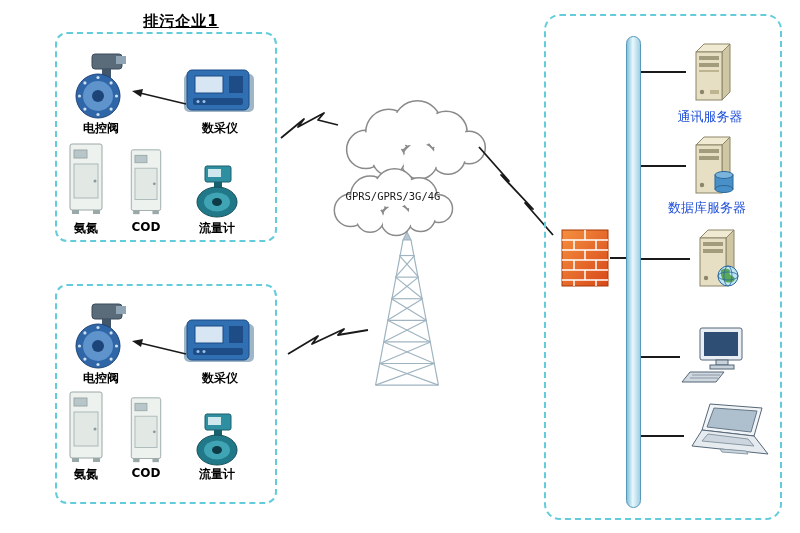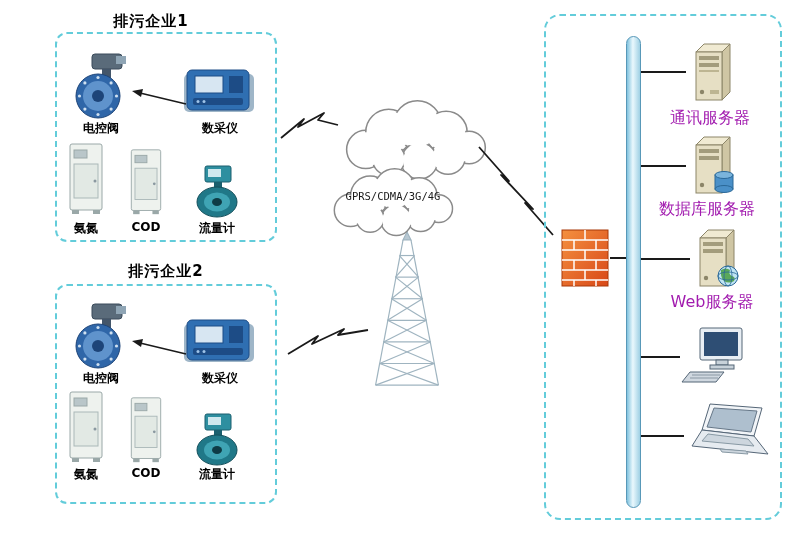--- a/index.html
+++ b/index.html
@@ -3,35 +3,35 @@
 <meta charset="utf-8">
 <style>
   * { margin:0; padding:0; box-sizing:border-box; }
   html,body { background:#ffffff; }
   body { font-family:"DejaVu Sans","Liberation Sans",sans-serif; }
   .canvas { position:relative; width:800px; height:533px; background:#fff; overflow:hidden; }
   .abs { position:absolute; }
   .dashed-box { border:2px dashed #63ccda; border-radius:12px; }
   .group-title { font-weight:bold; font-size:15px; text-align:center; color:#000; letter-spacing:1px; }
   .dev-label { font-weight:bold; font-size:12px; text-align:center; color:#000; white-space:nowrap; }
-  .srv-label { font-size:16px; text-align:center; color:#a21caf; white-space:nowrap; }
+  .srv-label { font-size:13px; text-align:center; color:#1d4ed8; white-space:nowrap; }
   .cloud-label { font-family:"DejaVu Sans Mono","Liberation Mono",monospace; text-align:center; color:#1a1a1a; white-space:nowrap; }
   .hline { background:#1a1a1a; height:1.5px; }
   .bus {
     background: linear-gradient(90deg,#7fc2de 0%,#eaf8fd 45%,#9fd0e4 100%);
     border:1px solid #5898b8; border-radius:8px;
   }
   svg { display:block; width:100%; height:100%; }
 </style>
 </head>
 <body>
 
 <div class="canvas">
 
-  <div class="abs group-title" style="left:40px; top:12px; width:222px;">排污企业1</div>
+  <div class="abs group-title" style="left:70px; top:12px; width:222px;text-decoration:underline;">排污企业1</div>
   <div class="abs dashed-box" style="left:55px; top:32px; width:222px; height:210px;"></div>
 
   <div class="abs" style="left:72px; top:52px; width:58px; height:68px;">
     <svg viewBox="0 0 58 68">
       <rect x="20" y="2" width="30" height="15" rx="3" fill="#5a6b7a" stroke="#3a4b5a"></rect>
       <rect x="44" y="4" width="10" height="8" fill="#8fa5b5"></rect>
       <rect x="30" y="17" width="9" height="9" fill="#44566a"></rect>
       <circle cx="26" cy="44" r="22" fill="#2f66a8" stroke="#1d4478"></circle>
       <circle cx="26" cy="44" r="15" fill="#5f93cc"></circle>
       <circle cx="26" cy="44" r="6" fill="#1d4478"></circle>
@@ -100,21 +100,20 @@
       <ellipse cx="29" cy="38" rx="20" ry="15" fill="#207888" stroke="#14505c"></ellipse>
       <ellipse cx="29" cy="38" rx="13" ry="9.5" fill="#3fa4b4"></ellipse>
       <ellipse cx="29" cy="38" rx="5" ry="4" fill="#0e3c46"></ellipse>
     </svg>
   </div>
 
   <div class="abs dev-label" style="left:58px; top:220px; width:56px;">氨氮</div>
   <div class="abs dev-label" style="left:120px; top:220px; width:52px;">COD</div>
   <div class="abs dev-label" style="left:184px; top:220px; width:66px;">流量计</div>
 
-  <div class="abs group-title" style="left:55px; top:262px; width:222px;">排污企业2</div>
   <div class="abs dashed-box" style="left:55px; top:284px; width:222px; height:220px;"></div>
 
   <div class="abs" style="left:72px; top:302px; width:58px; height:68px;">
     <svg viewBox="0 0 58 68">
       <rect x="20" y="2" width="30" height="15" rx="3" fill="#5a6b7a" stroke="#3a4b5a"></rect>
       <rect x="44" y="4" width="10" height="8" fill="#8fa5b5"></rect>
       <rect x="30" y="17" width="9" height="9" fill="#44566a"></rect>
       <circle cx="26" cy="44" r="22" fill="#2f66a8" stroke="#1d4478"></circle>
       <circle cx="26" cy="44" r="15" fill="#5f93cc"></circle>
       <circle cx="26" cy="44" r="6" fill="#1d4478"></circle>
@@ -262,21 +261,21 @@
           <circle cx="62" cy="40" r="22"></circle>
         <circle cx="92" cy="32" r="23"></circle>
           <circle cx="122" cy="40" r="20"></circle>
         <circle cx="146" cy="56" r="15"></circle>
           <circle cx="124" cy="66" r="16"></circle>
         <circle cx="94" cy="70" r="17"></circle>
           <circle cx="62" cy="68" r="15"></circle>
       </g>
     </svg>
   </div>
-  <div class="abs cloud-label" style="left:322px; top:190px; width:142px; font-size:10.5px;">GPRS/CDMA/3G/4G</div>
+  <div class="abs cloud-label" style="left:322px; top:190px; width:142px; font-size:10.5px;">GPRS/GPRS/3G/4G</div>
 
   <div class="abs" style="left:280px; top:112px; width:60px; height:32px;">
     <svg viewBox="0 0 60 32">
       <polyline points="1,26 24,7 18,15 44,1 38,8 58,13" fill="none" stroke="#1a1a1a" stroke-width="1.8" stroke-linejoin="round"></polyline>
     </svg>
   </div>
 
   <div class="abs" style="left:477px; top:143px; width:78px; height:94px;">
     <svg viewBox="0 0 78 94">
       <polyline points="2,4 32,38 24,32 56,66 48,60 76,92" fill="none" stroke="#1a1a1a" stroke-width="1.8" stroke-linejoin="round"></polyline>
@@ -364,21 +363,20 @@
       <rect x="10" y="12" width="26" height="48" fill="#e6dfc4" stroke="#8c8568"></rect>
       <rect x="13" y="16" width="20" height="4" fill="#a39c7c"></rect>
       <rect x="13" y="23" width="20" height="4" fill="#a39c7c"></rect>
       <circle cx="16" cy="52" r="2.2" fill="#8c8568"></circle>
       <circle cx="38" cy="50" r="10" fill="#bfe4f4" stroke="#2a6898"></circle>
       <path d="M31,44 q5,-3 9,0 q-2,4 2,6 q4,1 2,5 q-5,3 -10,0 q-4,-4 -3,-11 Z" fill="#5aa85a"></path>
       <ellipse cx="38" cy="50" rx="10" ry="4" fill="none" stroke="#2a6898" stroke-width="0.8"></ellipse>
       <ellipse cx="38" cy="50" rx="4" ry="10" fill="none" stroke="#2a6898" stroke-width="0.8"></ellipse>
     </svg>
   </div>
-  <div class="abs srv-label" style="left:660px; top:292px; width:104px;">Web服务器</div>
 
   <div class="abs" style="left:680px; top:326px; width:68px; height:60px;">
     <svg viewBox="0 0 68 60">
       <rect x="20" y="2" width="42" height="32" rx="2" fill="#e8eef4" stroke="#556677"></rect>
       <rect x="24" y="6" width="34" height="24" fill="#2e4e74"></rect>
       <rect x="36" y="34" width="12" height="5" fill="#c8d2da" stroke="#556677"></rect>
       <rect x="30" y="39" width="24" height="4" fill="#c8d2da" stroke="#556677"></rect>
       <polygon points="2,56 36,56 44,46 10,46" fill="#d0d8e0" stroke="#556677"></polygon>
       <line x1="12" y1="49" x2="40" y2="49" stroke="#8a98a4" stroke-width="1"></line>
       <line x1="10" y1="52" x2="38" y2="52" stroke="#8a98a4" stroke-width="1"></line>

